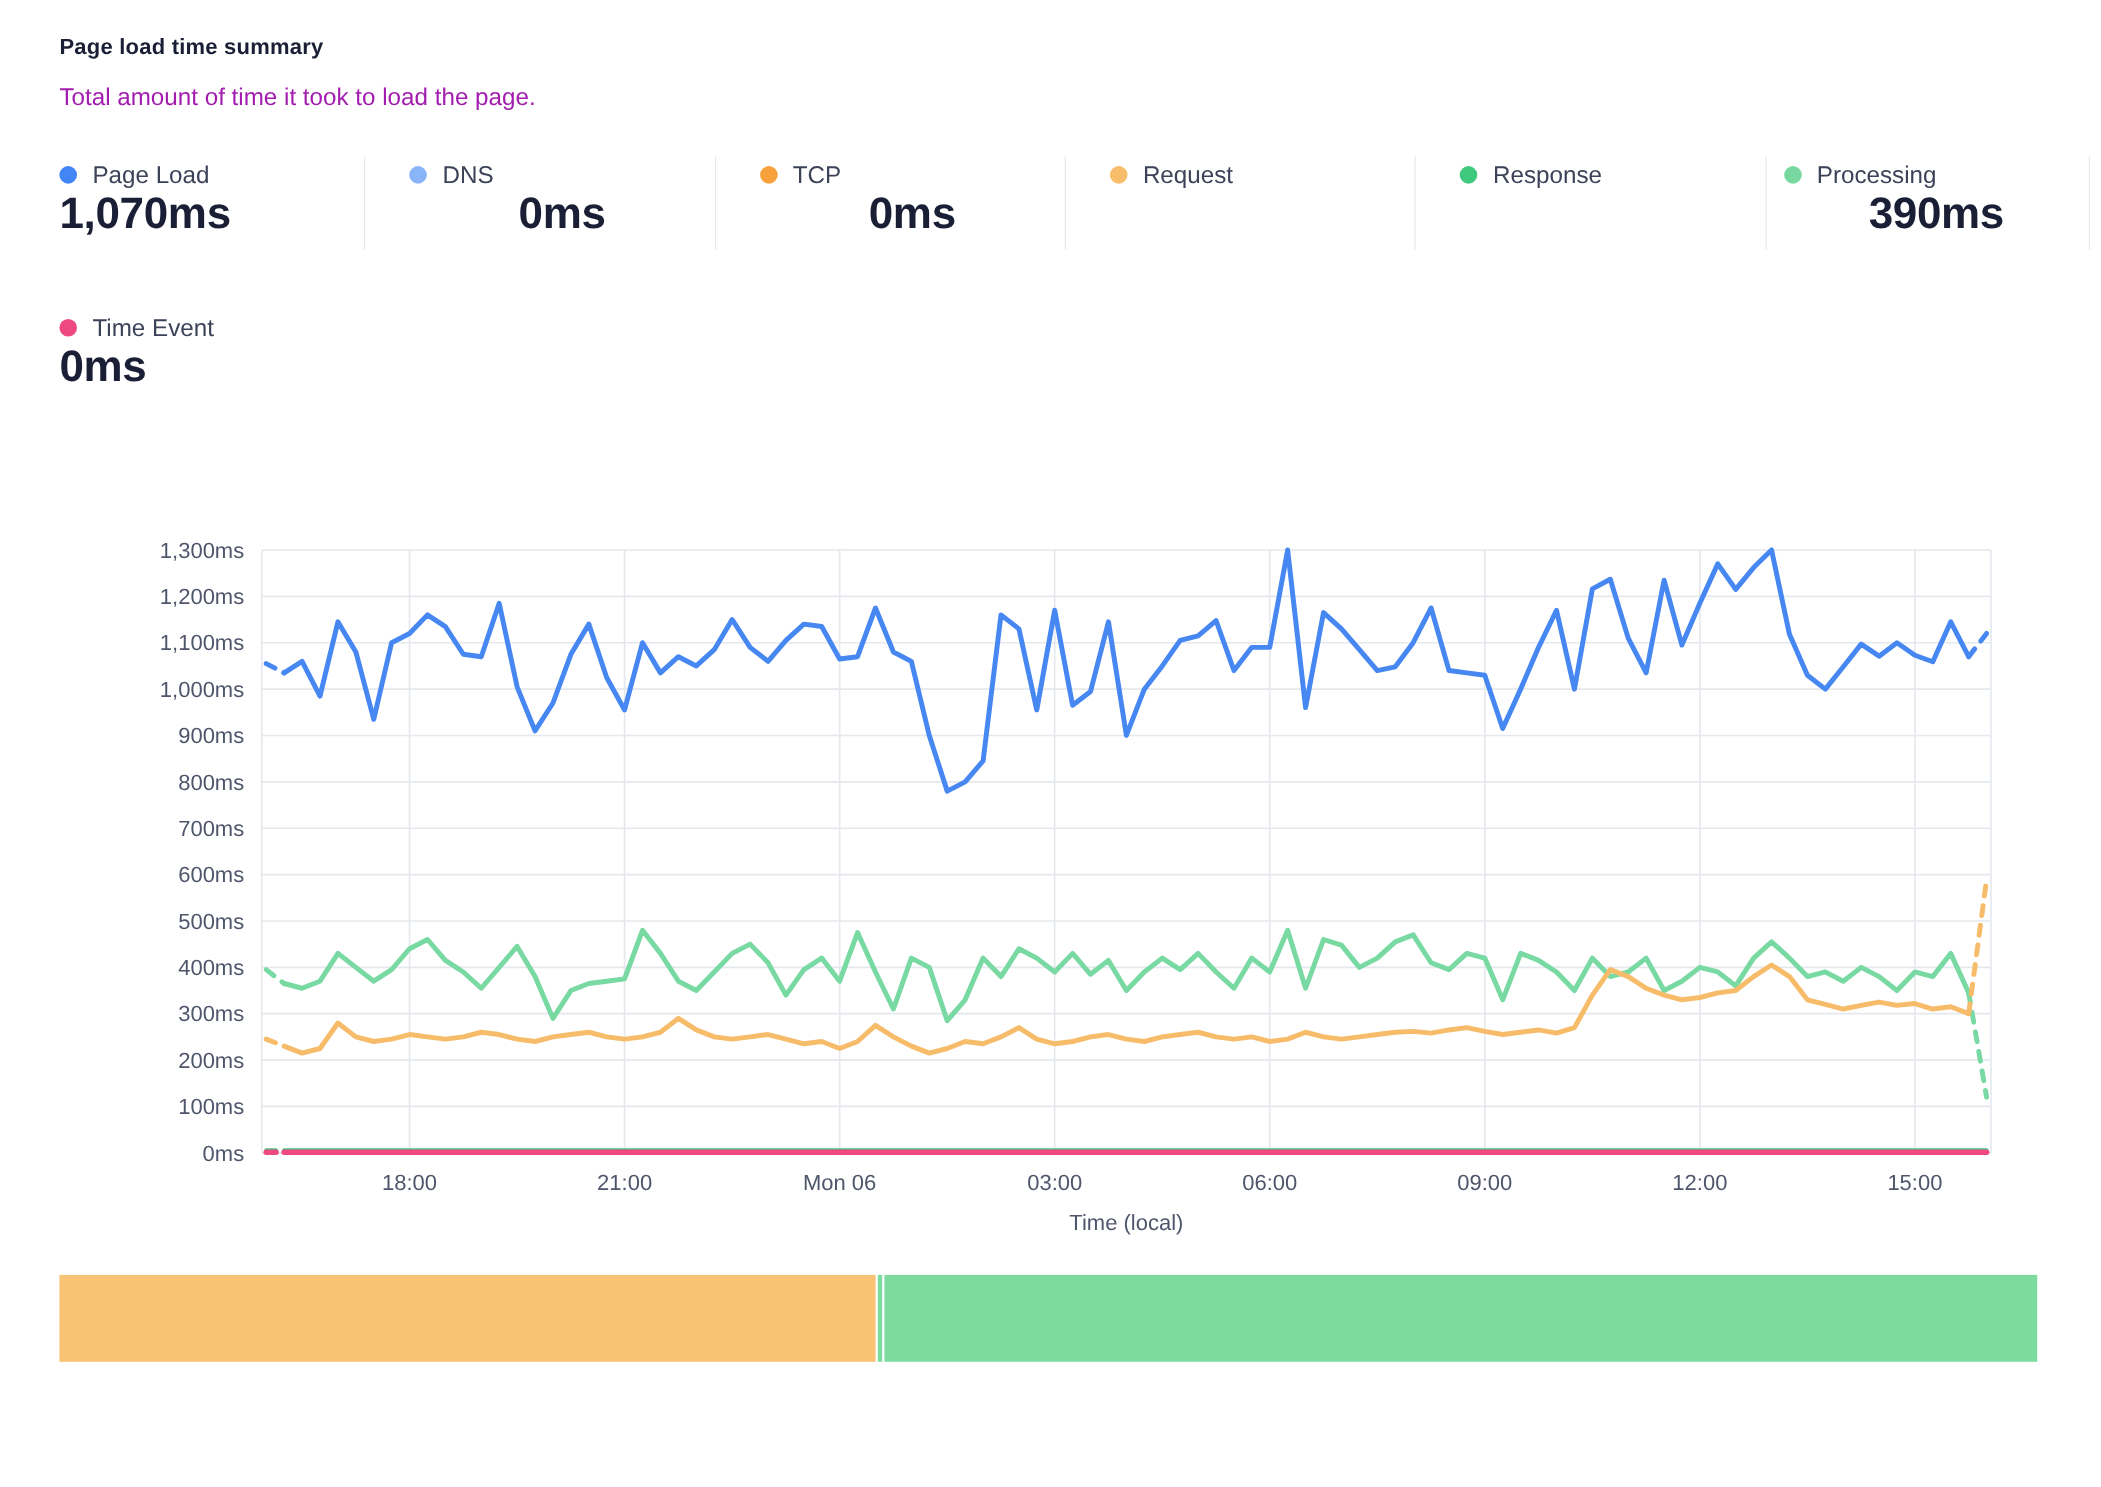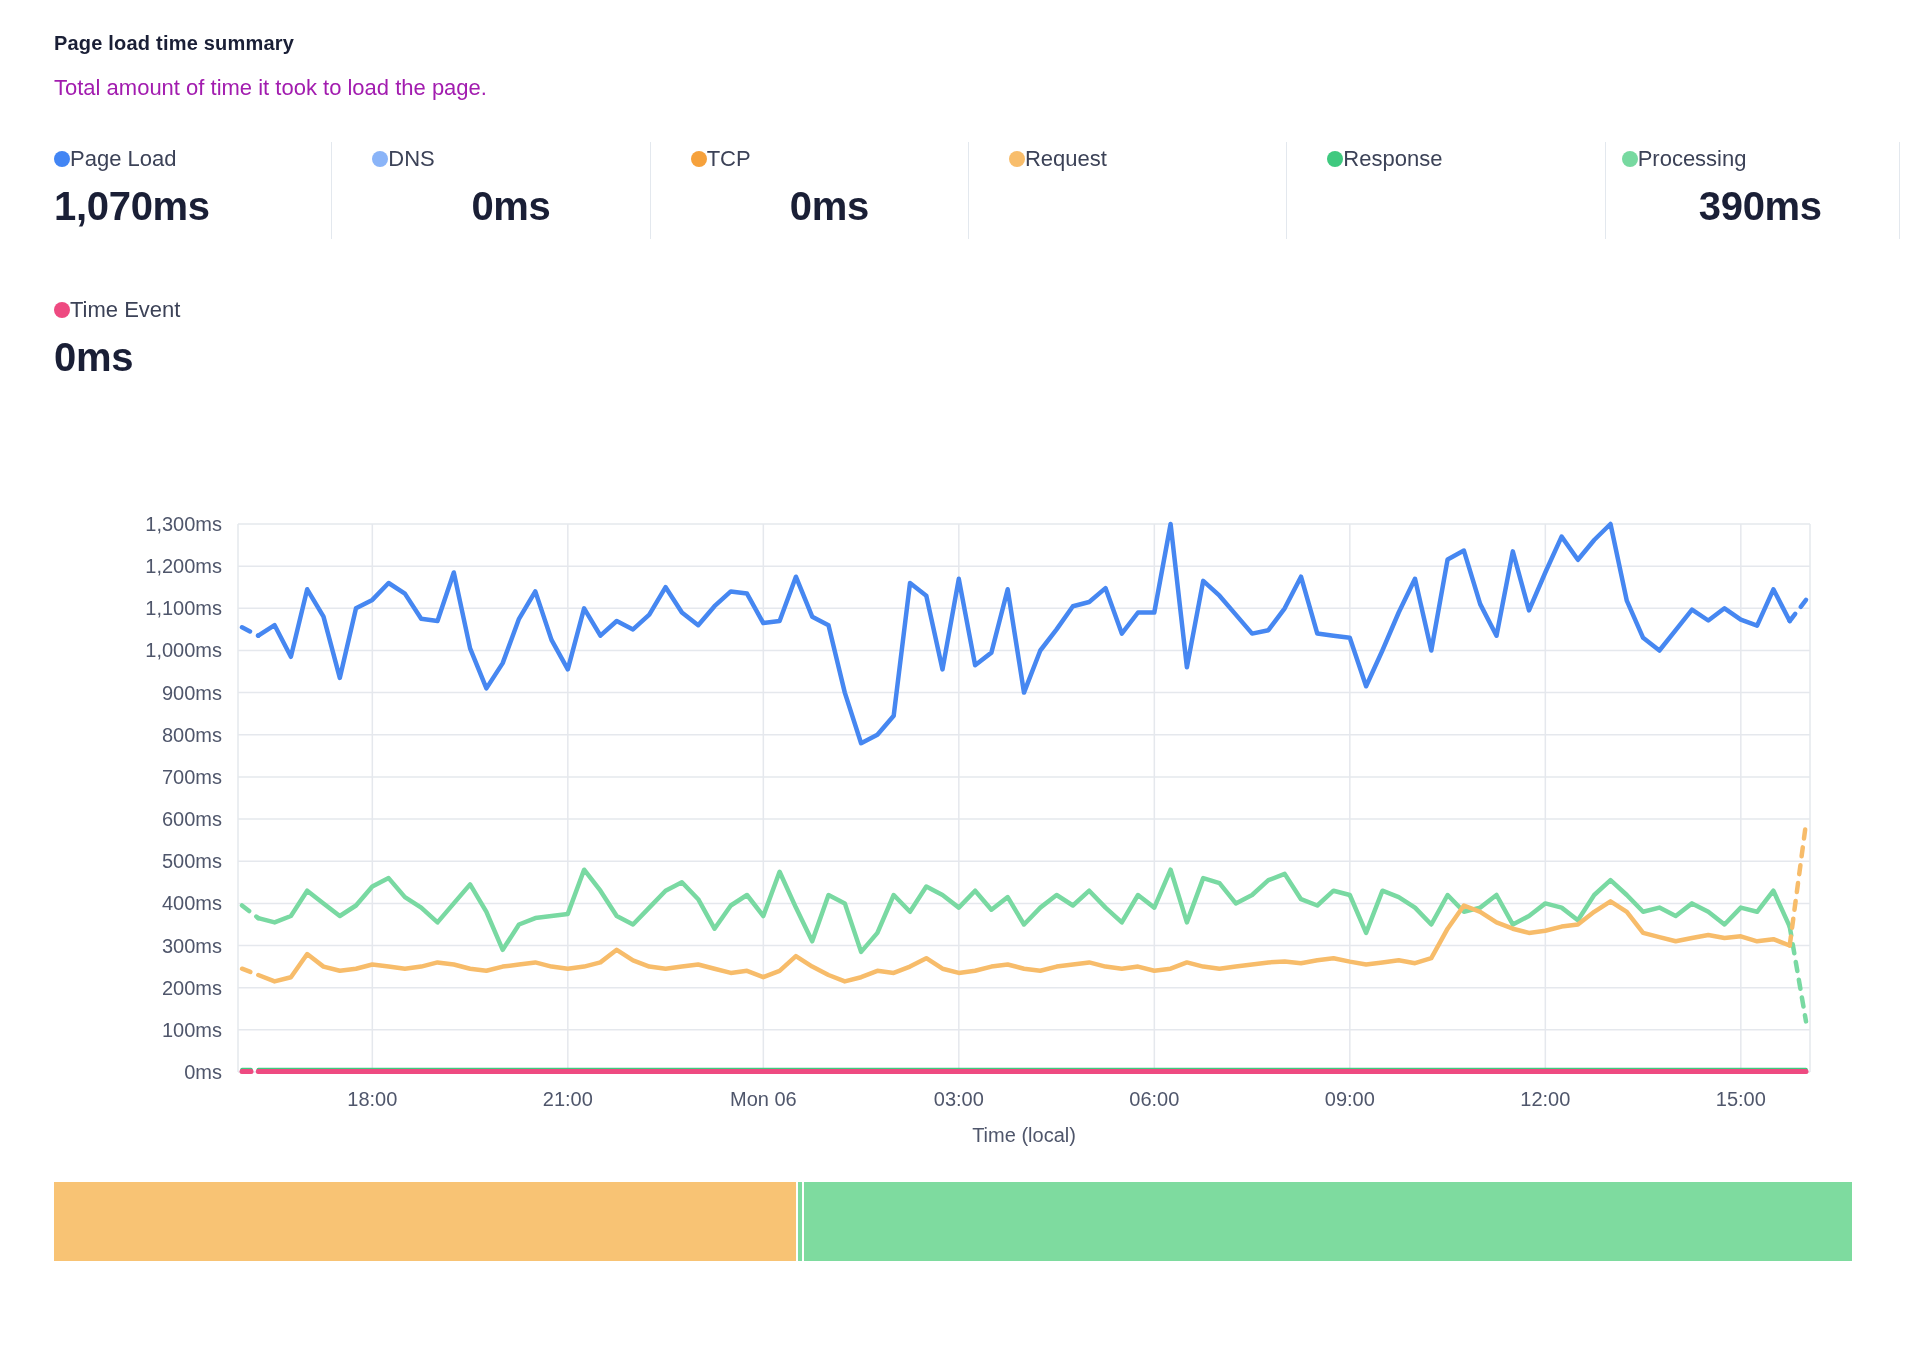--- a/index.html
+++ b/index.html
@@ -10,24 +10,24 @@
     box-sizing:border-box;
     padding:26px 0 0 54px;
   }
   .page-title{font-size:20px;font-weight:700;line-height:34px;letter-spacing:.2px;margin:0 0 14px 0;color:#1a1f36;}
   .page-subtitle{font-size:22px;line-height:28px;color:#a21caf;margin:0 0 40px 0;font-weight:400;}
 
   .metrics-row{display:flex;width:1846px;}
   .metric-cell{flex:1 1 0;padding:4px 0 10px 0;}
   .metric-cell + .metric-cell{border-left:1px solid #e3e8ee;padding-left:40px;text-align:center;}
   .metric-cell.last{border-right:1px solid #e3e8ee;padding-left:16px;}
-  .metric-head{display:flex;align-items:center;height:26px;}
+  .metric-head{display:flex;align-items:center;gap:14px;height:26px;}
   .dot{width:16px;height:16px;border-radius:50%;flex:0 0 auto;}
   .metric-label{font-size:22px;color:#3c4257;font-weight:400;}
-  .metric-value{font-size:40px;font-weight:700;color:#1a1f36;margin-top:12px;letter-spacing:-0.3px;}
+  .metric-value{font-size:40px;font-weight:700;color:#1a1f36;letter-spacing:-0.3px;}
   .row2{margin-top:54px;}
 
   .chart-wrap{margin-top:104px;width:1802px;}
   svg text{font-family:"Liberation Sans", sans-serif;fill:#4f566b;font-size:20px;}
 
   .summary-bar{margin-top:22px;width:1802px;height:79px;display:flex;align-items:stretch;}
   .summary-bar .seg{height:100%;}
   .summary-bar .sliver{margin:0 2px;}
 </style>
 </head>

